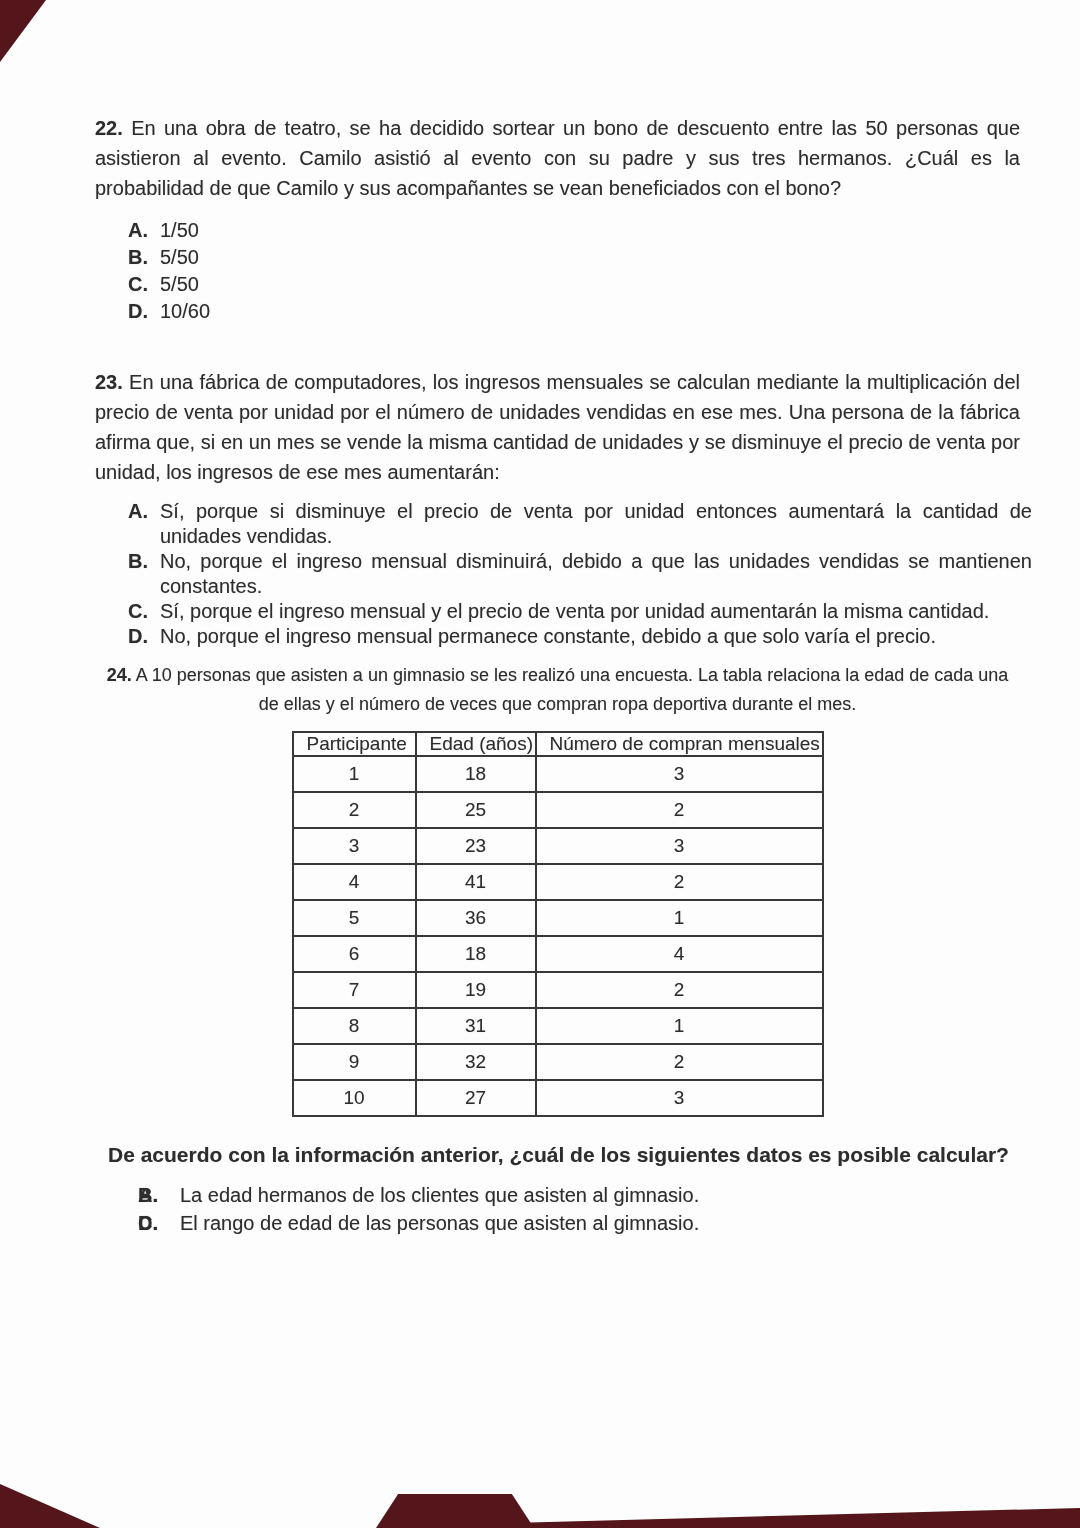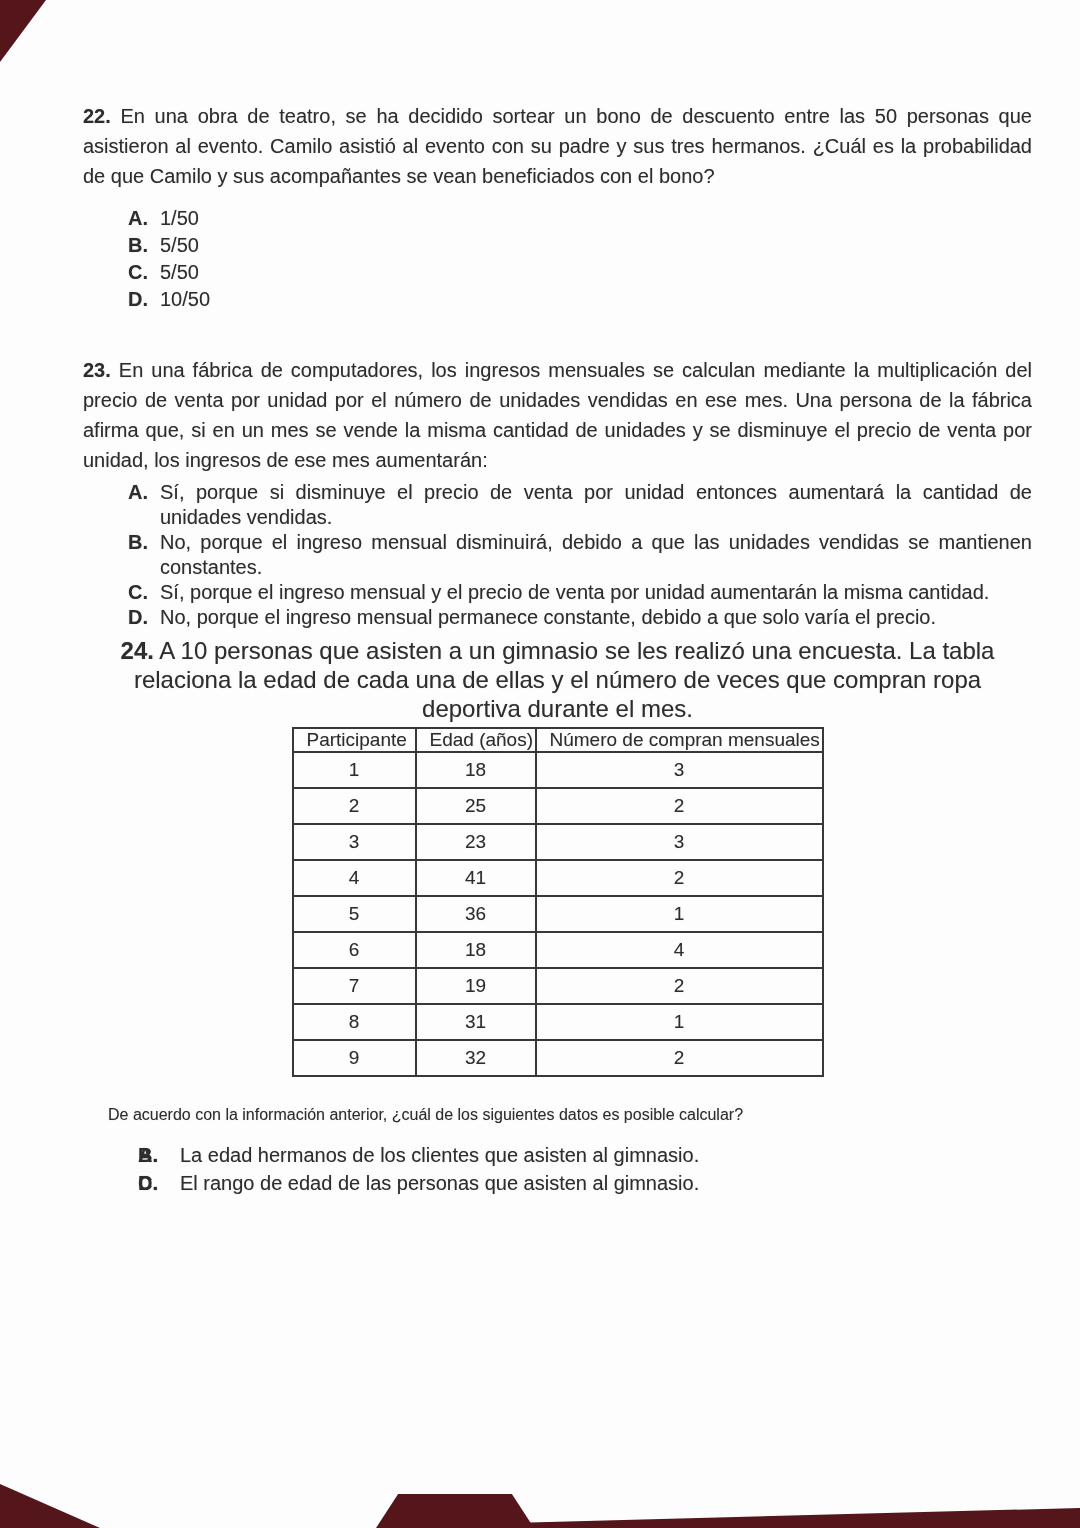--- a/index.html
+++ b/index.html
@@ -15,21 +15,21 @@
     background: #fdfdfd;
     overflow: hidden;
     color: #2d2d2d;
   }
   .content {
     position: absolute; top: 0; left: 0;
     width: 100%;
     padding: 101px 48px 0 83px;
   }
   .qpara {
-    margin: 0;
+    margin: 12px;
     font-size: 20px;
     line-height: 30px;
     text-align: justify;
     text-shadow: 0 0 1px rgba(80,80,80,.35);
   }
   .qnum { font-weight: bold; }
   .opts {
     list-style: none;
     margin: 14px 0 0 45px;
     padding: 0;
@@ -37,21 +37,21 @@
     line-height: 27px;
     text-shadow: 0 0 1px rgba(80,80,80,.35);
   }
   .opts li { position: relative; padding-left: 32px; text-align: justify; }
   .olet { position: absolute; left: 0; top: 0; font-weight: bold; }
 
   .q23 { margin-top: 42px; }
   .q23 .opts { margin-top: 5px; line-height: 25px; }
 
   .q24 { margin-top: 6px; }
-  .q24 .qpara { text-align: center; font-size: 24px; line-height: 29px; }
+  .q24 .qpara { text-align: center; font-size: 18px; line-height: 29px; }
 
   table.survey {
     border-collapse: collapse;
     margin: 4px auto 0 auto;
     table-layout: fixed;
     width: 530px;
   }
   table.survey th, table.survey td {
     border: 2px solid #383838;
     font-size: 19px;
@@ -67,23 +67,24 @@
     text-align: center;
     height: 36px;
     padding: 0;
   }
   .col-participante { width: 123px; }
   .col-edad { width: 120px; }
   .col-compras { width: 287px; }
 
   .afterq {
     margin: 26px 0 0 25px;
-    font-size: 16px;
+    font-size: 21px;
     line-height: 24px;
     text-shadow: 0 0 1px rgba(80,80,80,.35);
+    font-weight: bold;
   }
   .opts24 { margin-left: 55px; line-height: 28px; margin-top: 14px; }
   .opts24 li { padding-left: 42px; text-align: left; }
 
   
   .wedge { position: absolute; background: #54161a; }
   .wedge.tl { top: 0; left: 0; width: 46px; height: 62px;
               clip-path: polygon(0 0, 100% 0, 0 100%); }
   .wedge.bl { bottom: 0; left: 0; width: 100px; height: 44px;
               clip-path: polygon(0 0, 100% 100%, 0 100%); }
@@ -103,21 +104,21 @@
   <div class="wedge brstrip"></div>
 
   <div class="content">
 
     <section class="q22">
       <p class="qpara"><b class="qnum">22.</b> <span>En una obra de teatro, se ha decidido sortear un bono de descuento entre las 50 personas que asistieron al evento. Camilo asistió al evento con su padre y sus tres hermanos. ¿Cuál es la probabilidad de que Camilo y sus acompañantes se vean beneficiados con el bono?</span></p>
       <ul class="opts">
         <li><b class="olet">A.</b><span class="otext">1/50</span></li>
         <li><b class="olet">B.</b><span class="otext">5/50</span></li>
         <li><b class="olet">C.</b><span class="otext">5/50</span></li>
-        <li><b class="olet">D.</b><span class="otext">10/50</span></li>
+        <li><b class="olet">D.</b><span class="otext">10/60</span></li>
       </ul>
     </section>
 
     <section class="q23">
       <p class="qpara"><b class="qnum">23.</b> <span>En una fábrica de computadores, los ingresos mensuales se calculan mediante la multiplicación del precio de venta por unidad por el número de unidades vendidas en ese mes. Una persona de la fábrica afirma que, si en un mes se vende la misma cantidad de unidades y se disminuye el precio de venta por unidad, los ingresos de ese mes aumentarán:</span></p>
       <ul class="opts">
         <li><b class="olet">A.</b><span class="otext">Sí, porque si disminuye el precio de venta por unidad entonces aumentará la cantidad de unidades vendidas.</span></li>
         <li><b class="olet">B.</b><span class="otext">No, porque el ingreso mensual disminuirá, debido a que las unidades vendidas se mantienen constantes.</span></li>
         <li><b class="olet">C.</b><span class="otext">Sí, porque el ingreso mensual y el precio de venta por unidad aumentarán la misma cantidad.</span></li>
         <li><b class="olet">D.</b><span class="otext">No, porque el ingreso mensual permanece constante, debido a que solo varía el precio.</span></li>
@@ -179,20 +180,25 @@
           <tr>
               <td>8</td>
               <td>31</td>
               <td>1</td>
             </tr>
           <tr>
               <td>9</td>
               <td>32</td>
               <td>2</td>
             </tr>
+          <tr>
+              <td>10</td>
+              <td>27</td>
+              <td>3</td>
+            </tr>
         </tbody>
       </table>
 
       <p class="afterq">De acuerdo con la información anterior, ¿cuál de los siguientes datos es posible calcular?</p>
 
       <ul class="opts opts24">
         <li><b class="olet">A.</b></li>
         <li><b class="olet">B.</b><span class="otext">La edad hermanos de los clientes que asisten al gimnasio.</span></li>
         <li><b class="olet">C.</b></li>
         <li><b class="olet">D.</b><span class="otext">El rango de edad de las personas que asisten al gimnasio.</span></li>

